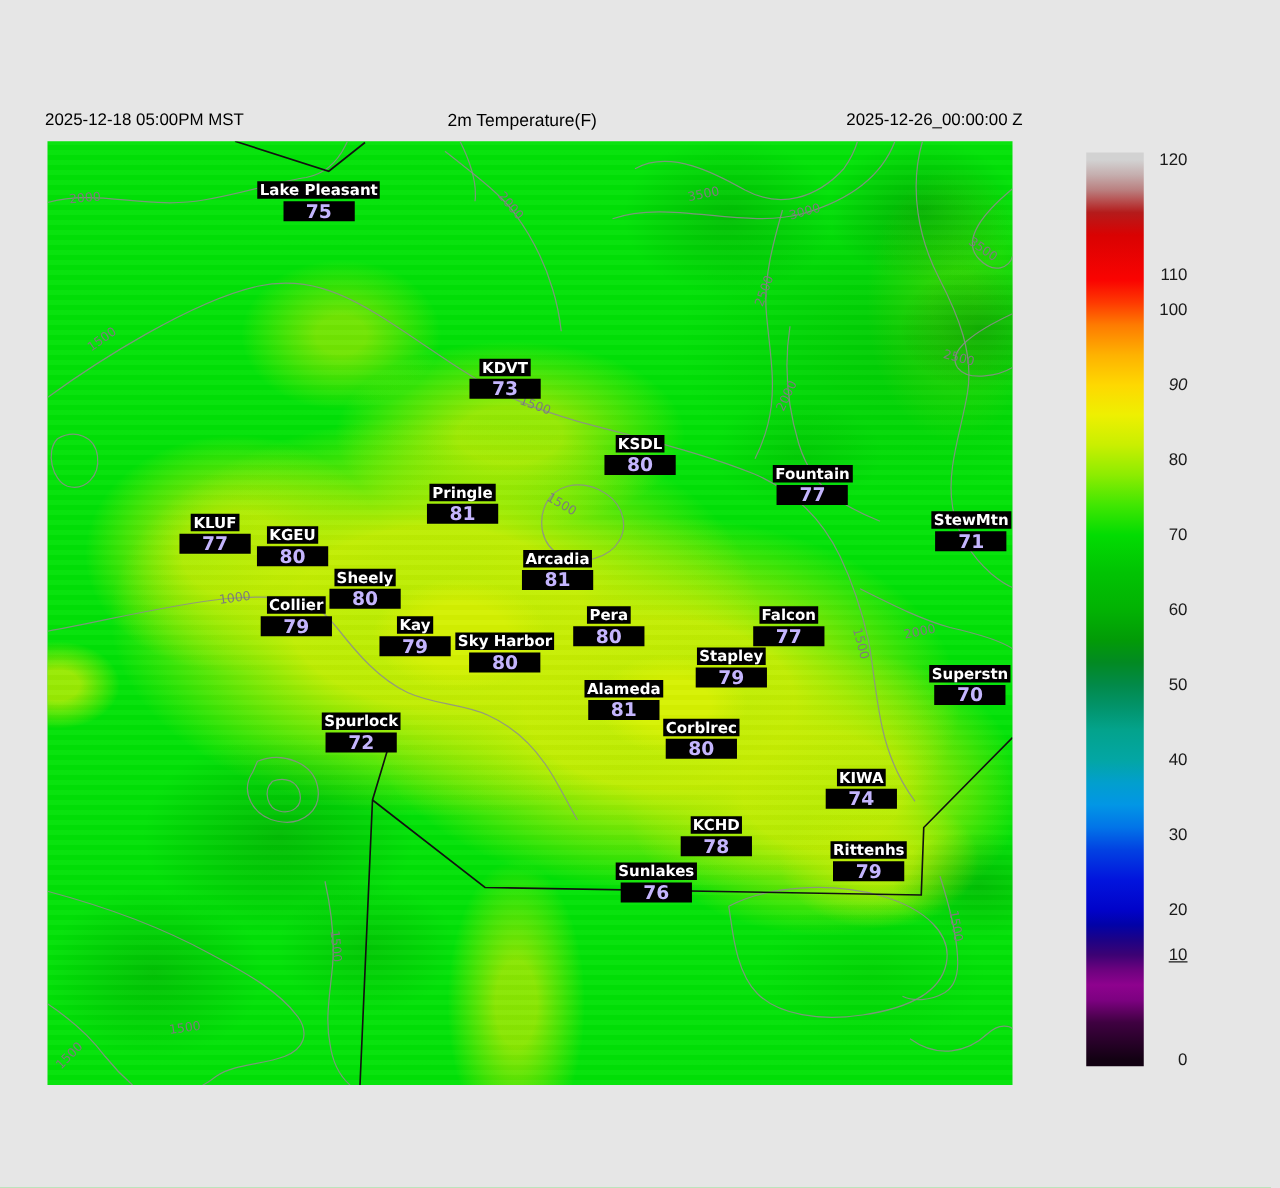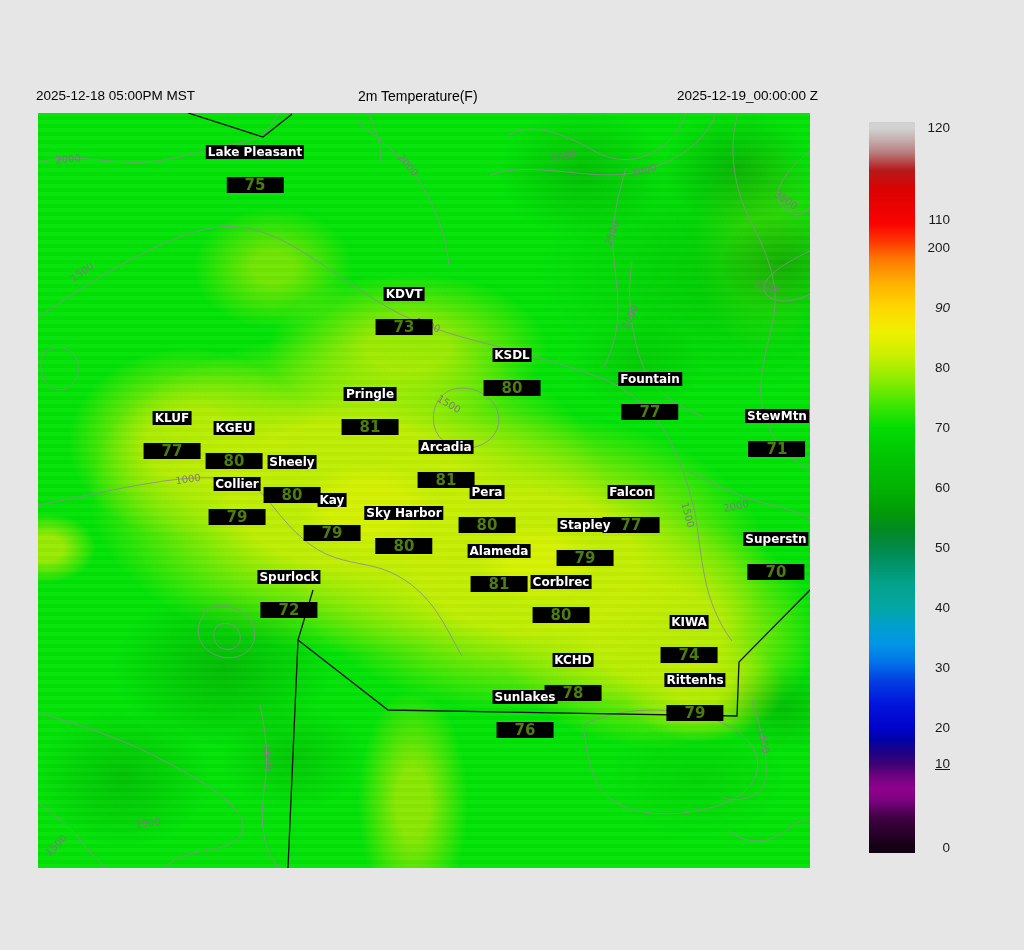--- a/index.html
+++ b/index.html
@@ -41,37 +41,37 @@
   #contour-svg{position:absolute;left:0;top:0;z-index:1;}
   .contour{fill:none;stroke:#8d8d8d;stroke-width:1;opacity:.85;}
   .boundary{fill:none;stroke:#111;stroke-width:1.3;}
 
   .clabel{position:absolute;color:#7c7c7c;font:10px "DejaVu Sans",sans-serif;
           white-space:nowrap;z-index:2;}
   .station{position:absolute;transform:translateX(-50%);display:flex;flex-direction:column;
            align-items:center;z-index:3;}
   .st-name{background:#000;color:#fff;font:bold 12px/14px "DejaVu Sans",sans-serif;
            padding:0 2px;white-space:nowrap;}
-  .st-val{background:#000;color:#4d7c0f;font:bold 15px/16px "DejaVu Sans",sans-serif;
-          padding:0 18px;margin-top:18px;}
+  .st-val{background:#000;color:#c4b5fd;font:bold 15px/16px "DejaVu Sans",sans-serif;
+          padding:0 18px;margin-top:2px;}
 
   
   #cbar{position:absolute;left:869px;top:122px;width:46px;height:731px;}
   #cbar-ticks{position:absolute;inset:0;pointer-events:none;}
   .ctick{position:absolute;left:890px;width:60px;text-align:right;
          font-size:13.5px;line-height:16px;color:#1a1a1a;}
 </style>
 </head>
 <body>
 
 <div id="screen">
 
   <span class="hdr" id="hdr-left">2025-12-18 05:00PM MST</span>
   <span class="hdr" id="hdr-title">2m Temperature(F)</span>
-  <span class="hdr" id="hdr-right">2025-12-19_00:00:00 Z</span>
+  <span class="hdr" id="hdr-right">2025-12-26_00:00:00 Z</span>
 
   <div id="map">
     <svg id="contour-svg" width="772" height="755" viewBox="0 0 772 755">
       <path class="contour" d="M0,49 C40,38 80,55 125,47 C160,41 185,32 207,29 C222,26 232,16 238,4 L240,0"></path>
       <path class="contour" d="M0,205 C40,176 115,128 168,116 C205,108 235,120 268,141 C300,161 332,186 362,201 C395,217 430,226 462,234 C495,243 530,252 565,266 C598,280 620,303 634,332 C645,355 652,378 657,400 C661,424 663,448 668,470 C673,492 682,512 694,528"></path>
       <path class="contour" d="M0,392 C45,384 95,371 142,366 C165,364 188,364 203,368 C217,372 225,381 233,391 C248,410 265,430 288,441 C310,451 332,450 352,459 C372,468 387,482 398,498 C408,512 415,528 424,543"></path>
       <path class="contour" d="M416,276 C433,272 453,281 459,297 C465,313 456,329 437,334 C418,339 400,330 396,312 C393,295 401,280 416,276"></path>
       <path class="contour" d="M318,8 C342,27 362,42 374,58 C388,77 398,98 404,118 C408,131 410,143 411,152"></path>
       <path class="contour" d="M470,22 C498,6 535,26 558,39 C586,54 615,46 637,22 C642,15 646,7 648,0"></path>
       <path class="contour" d="M452,62 C497,46 556,71 604,58 C646,46 668,26 678,0"></path>
@@ -220,18 +220,18 @@
       <div class="ctick" style="top: 840px;">0</div>
       <div class="ctick" style="top: 756px; text-decoration: underline;">10</div>
       <div class="ctick" style="top: 720px;">20</div>
       <div class="ctick" style="top: 660px;">30</div>
       <div class="ctick" style="top: 600px;">40</div>
       <div class="ctick" style="top: 540px;">50</div>
       <div class="ctick" style="top: 480px;">60</div>
       <div class="ctick" style="top: 420px;">70</div>
       <div class="ctick" style="top: 360px;">80</div>
       <div class="ctick" style="top: 300px; font-style: italic;">90</div>
-      <div class="ctick" style="top: 240px;">200</div>
+      <div class="ctick" style="top: 240px;">100</div>
       <div class="ctick" style="top: 180px; margin-top: 32px;">110</div>
       <div class="ctick" style="top: 120px;">120</div>
     </div>
 
 </div>
 
 </body></html>

